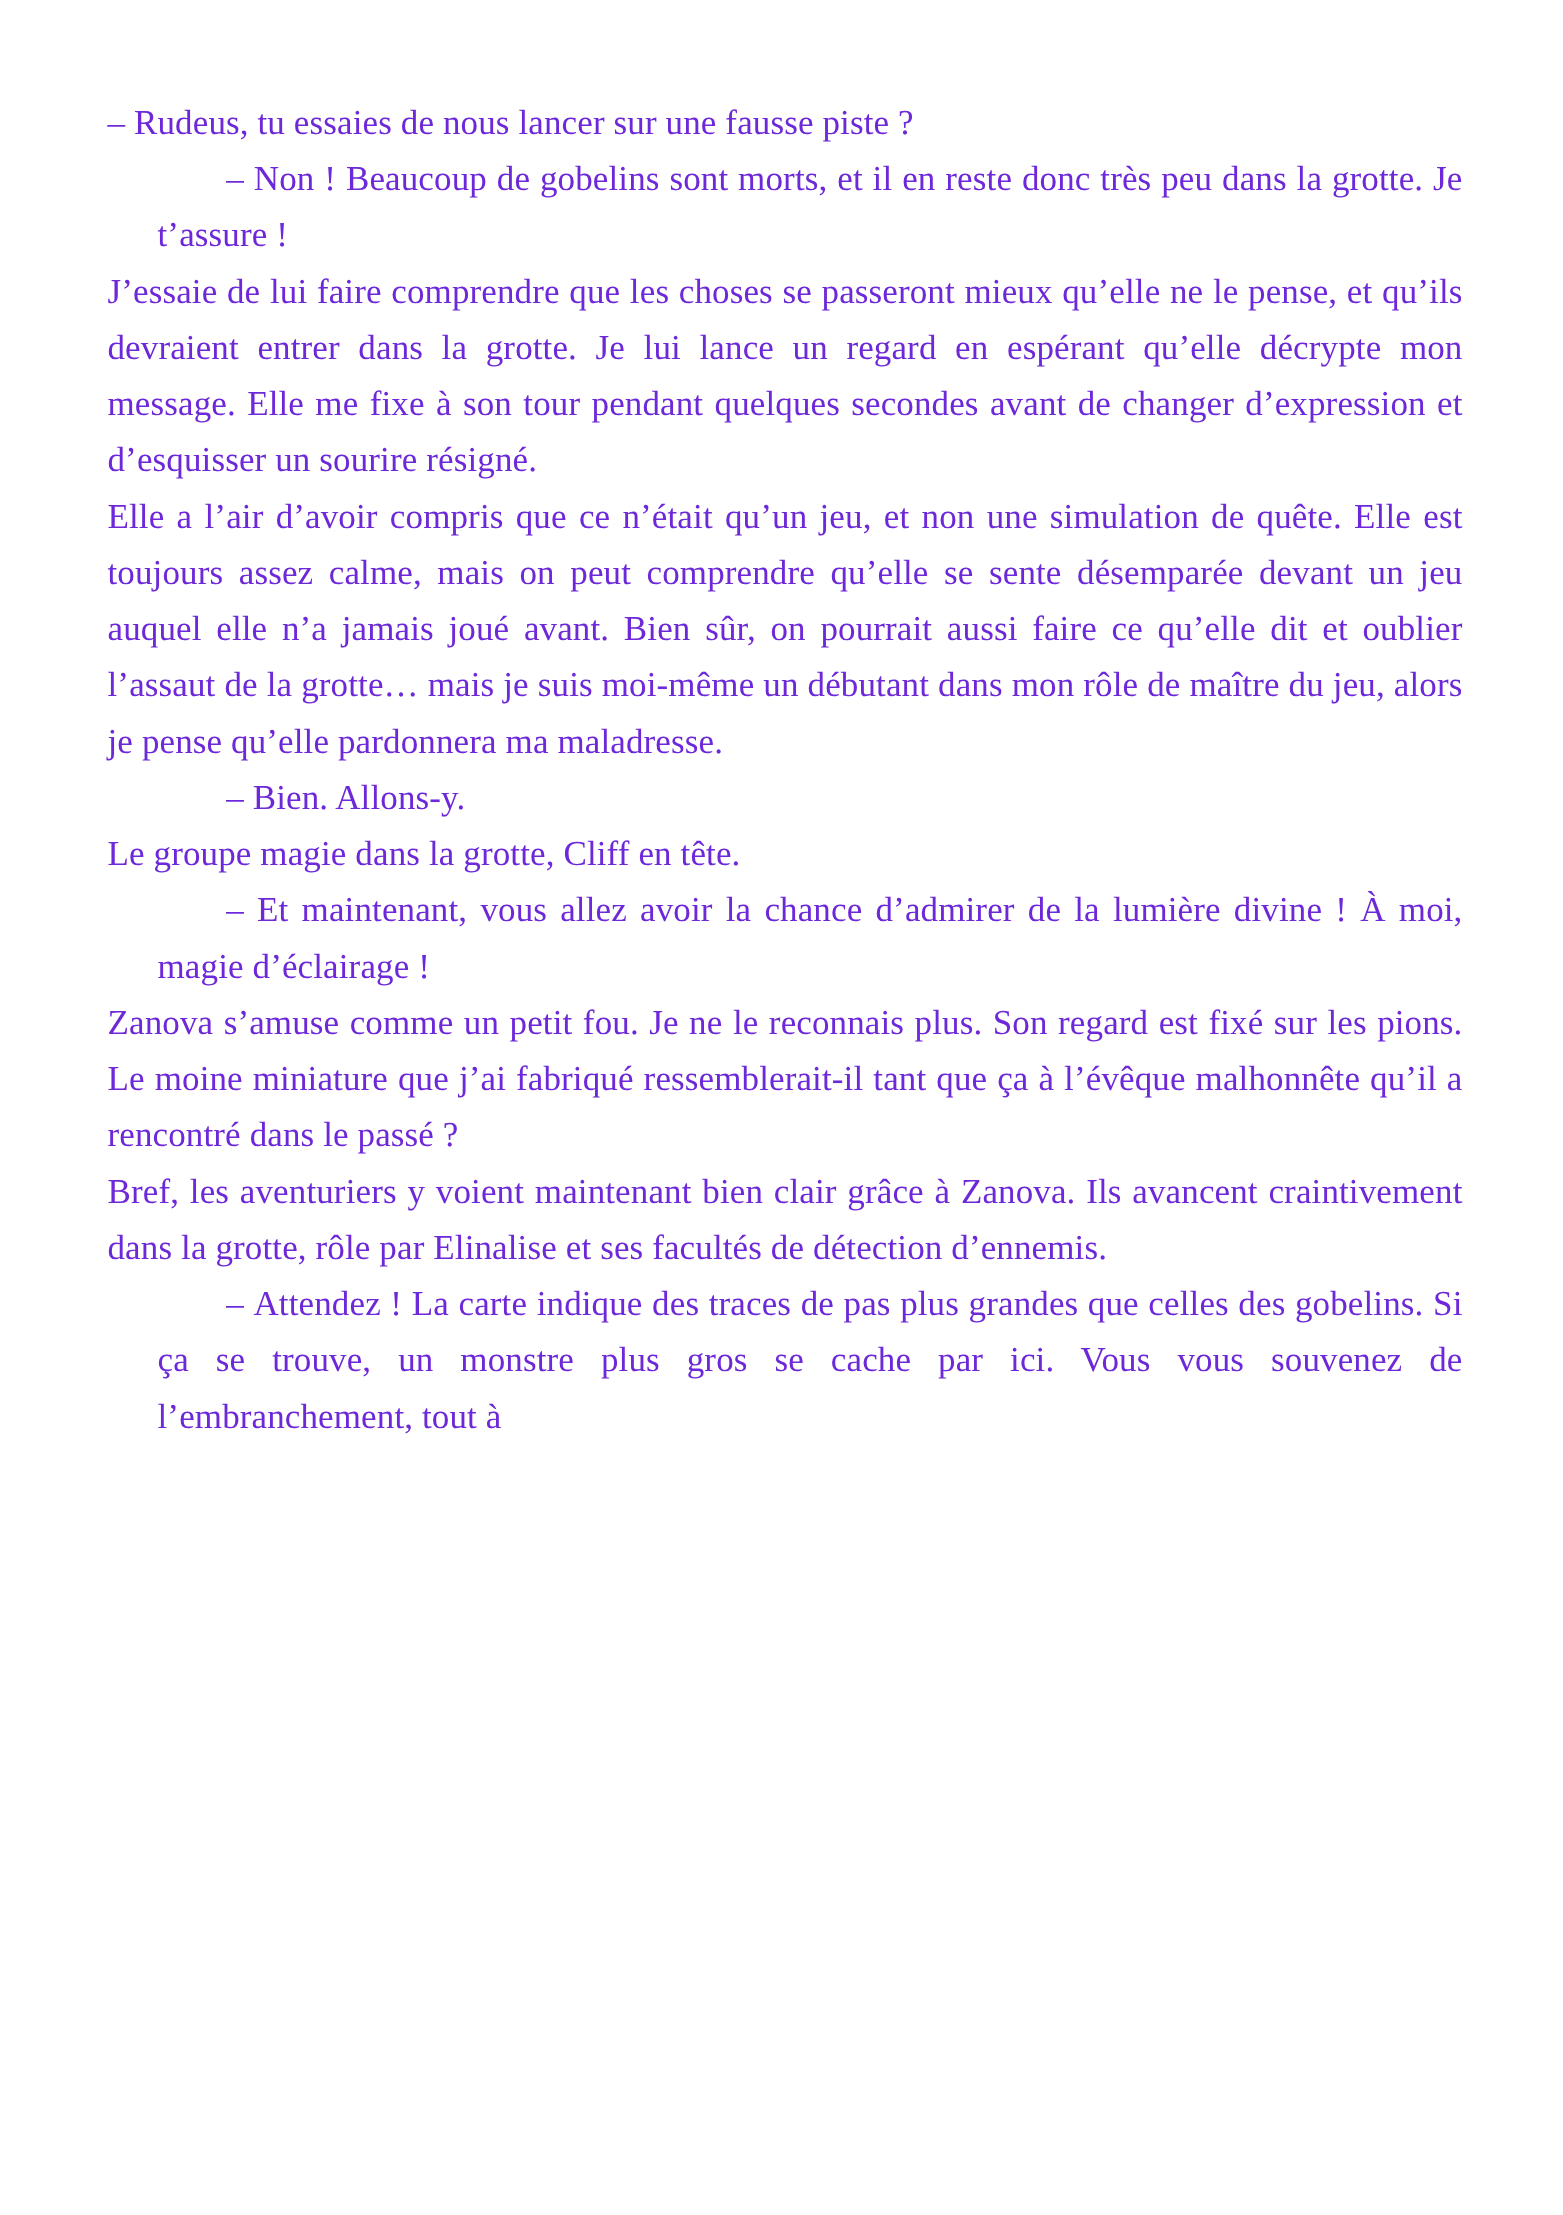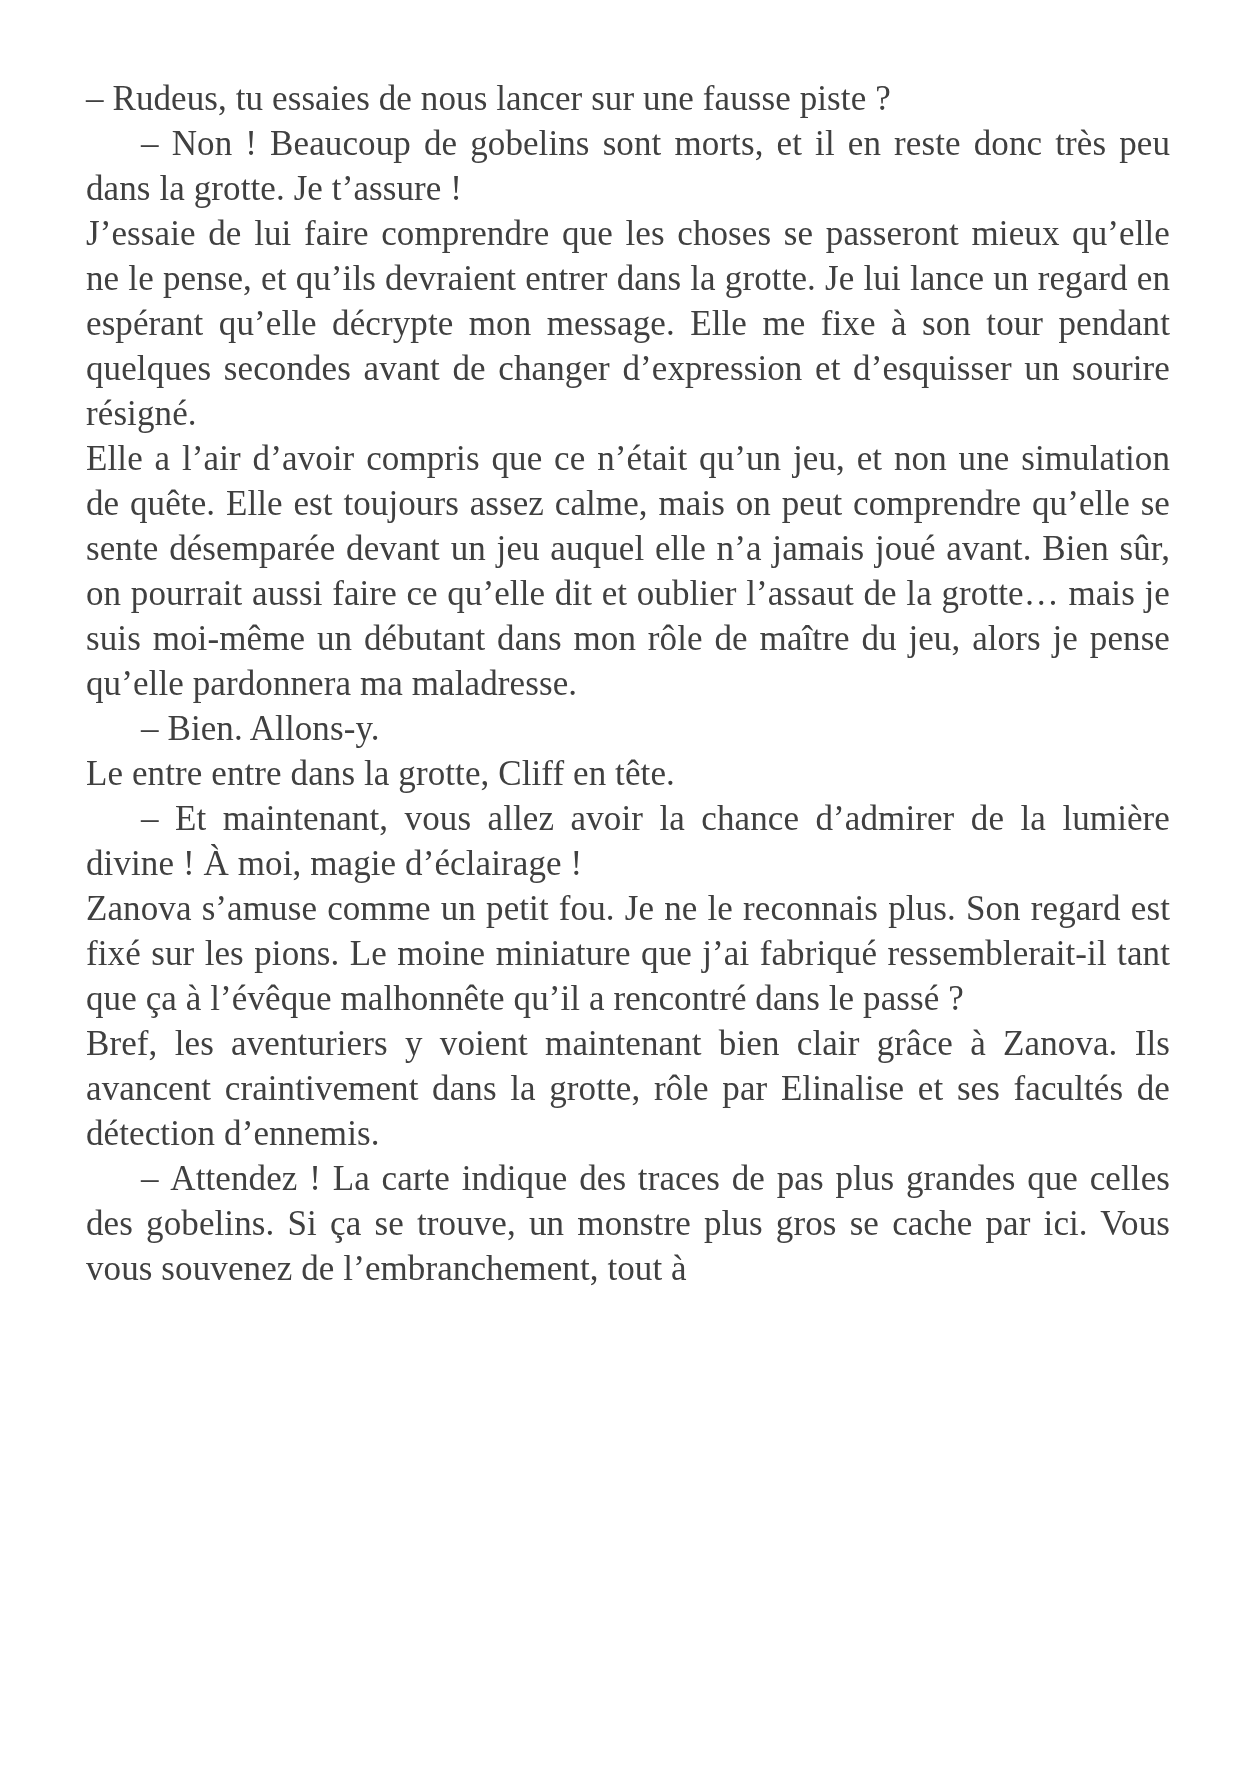--- a/index.html
+++ b/index.html
@@ -20,43 +20,44 @@
     width: 1250px;
     height: 1772px;
     background: #ffffff;
   }
   .text-block {
     position: absolute;
     left: 86px;
     top: 76px;
     width: 1084px;
     font-family: "Liberation Serif", "DejaVu Serif", serif;
-    font-size: 35px;
+    font-size: 28px;
     line-height: 45px;
-    color: #404040;
+    color: #6d28d9;
     text-align: justify;
     letter-spacing: 0.1px;
   }
   p.para {
     margin: 0;
     padding: 0;
   }
   p.para.indent {
     text-indent: 55px;
+    margin-left: 40px;
   }
 </style>
 </head>
 <body>
 
 <div class="page">
   <div class="text-block" id="text-block">
       <p class="para">–&nbsp;Rudeus, tu essaies de nous lancer sur une fausse piste&nbsp;?</p>
       <p class="para indent">–&nbsp;Non&nbsp;! Beaucoup de gobelins sont morts, et il en reste donc très peu dans la grotte. Je t’assure&nbsp;!</p>
       <p class="para">J’essaie de lui faire comprendre que les choses se passeront mieux qu’elle ne le pense, et qu’ils devraient entrer dans la grotte. Je lui lance un regard en espérant qu’elle décrypte mon message. Elle me fixe à son tour pendant quelques secondes avant de changer d’expression et d’esquisser un sourire résigné.</p>
       <p class="para">Elle a l’air d’avoir compris que ce n’était qu’un jeu, et non une simulation de quête. Elle est toujours assez calme, mais on peut comprendre qu’elle se sente désemparée devant un jeu auquel elle n’a jamais joué avant. Bien sûr, on pourrait aussi faire ce qu’elle dit et oublier l’assaut de la grotte… mais je suis moi-même un débutant dans mon rôle de maître du jeu, alors je pense qu’elle pardonnera ma maladresse.</p>
       <p class="para indent">–&nbsp;Bien. Allons-y.</p>
-      <p class="para">Le entre entre dans la grotte, Cliff en tête.</p>
+      <p class="para">Le groupe magie dans la grotte, Cliff en tête.</p>
       <p class="para indent">–&nbsp;Et maintenant, vous allez avoir la chance d’admirer de la lumière divine&nbsp;! À moi, magie d’éclairage&nbsp;!</p>
       <p class="para">Zanova s’amuse comme un petit fou. Je ne le reconnais plus. Son regard est fixé sur les pions. Le moine miniature que j’ai fabriqué ressemblerait-il tant que ça à l’évêque malhonnête qu’il a rencontré dans le passé&nbsp;?</p>
       <p class="para">Bref, les aventuriers y voient maintenant bien clair grâce à Zanova. Ils avancent craintivement dans la grotte, rôle par Elinalise et ses facultés de détection d’ennemis.</p>
       <p class="para indent">–&nbsp;Attendez&nbsp;! La carte indique des traces de pas plus grandes que celles des gobelins. Si ça se trouve, un monstre plus gros se cache par ici. Vous vous souvenez de l’embranchement, tout à</p>
     </div>
 </div>
 
 </body></html>

